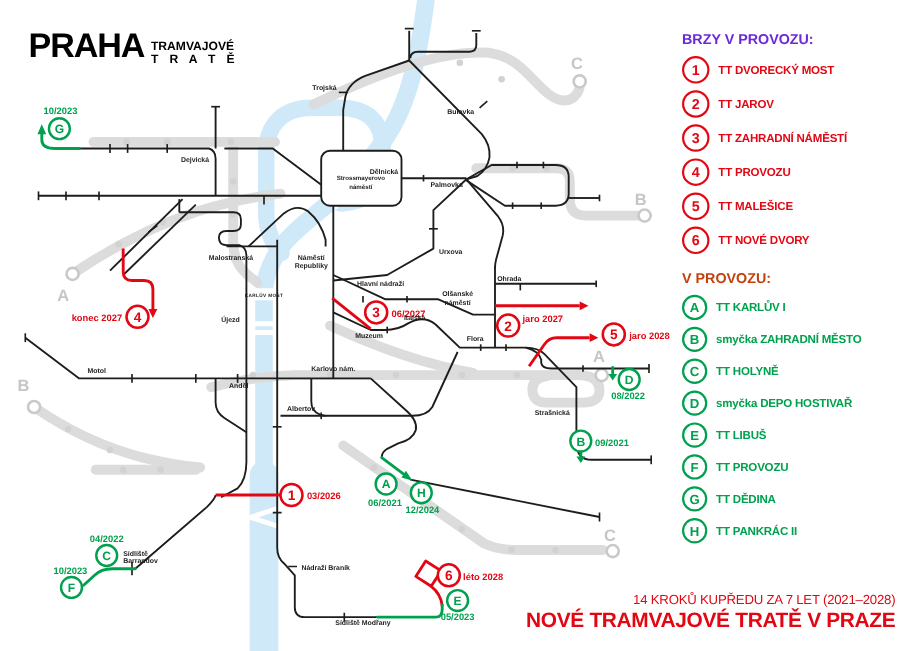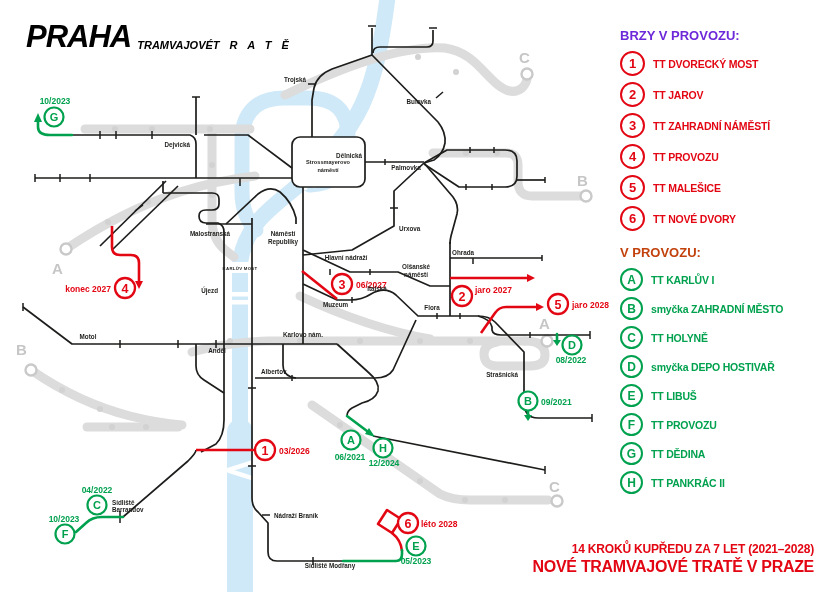--- a/index.html
+++ b/index.html
@@ -20,38 +20,38 @@
   .gc{fill:#fff;stroke:#00a14e;stroke-width:2.2;}
   .blk{fill:none;stroke:#1d1d1b;stroke-width:1.7;stroke-linejoin:round;}
   .tick{stroke:#1d1d1b;stroke-width:1.5;}
   .red{fill:none;stroke:#e30613;stroke-width:2.6;stroke-linejoin:round;}
   .grn{fill:none;stroke:#00a14e;stroke-width:2.6;stroke-linejoin:round;stroke-linecap:round;}
   .gray{fill:none;stroke:#dcdcdc;stroke-width:9;stroke-linecap:round;stroke-linejoin:round;}
   .gring{fill:#fff;stroke:#c9c9c9;stroke-width:2.4;}
   .gdot{fill:#d2d2d2;}
   .riv{fill:none;stroke:#cfe9f8;stroke-linecap:round;stroke-linejoin:round;}
   
-  .title{position:absolute;left:26px;top:22px;display:flex;align-items:flex-end;gap:6px;font-style:italic;}
+  .title{position:absolute;left:26px;top:22px;display:flex;align-items:center;gap:6px;}
   .title .city{font-size:31px;font-weight:bold;letter-spacing:-1px;color:#000;line-height:30px;}
-  .title .sub{display:flex;flex-direction:row;margin-top:14px;}
+  .title .sub{display:flex;flex-direction:column;margin-top:14px;}
   .title .sub .s1{font-size:11px;font-weight:bold;color:#000;line-height:12px;}
   .title .sub .s2{font-size:11px;font-weight:bold;color:#000;line-height:13px;letter-spacing:3.5px;}
   .legend{position:absolute;left:620px;top:28px;width:218px;}
   .lg-head-red{color:#6d28d9;font-size:13px;font-weight:bold;margin-bottom:8px;}
   .lg-head-grn{color:#c2410c;font-size:13px;font-weight:bold;margin:14px 0 8px 0;}
   .lg-row{display:flex;align-items:center;gap:8px;margin-bottom:6px;}
   .lg-circ-r{width:21px;height:21px;border:2.5px solid #e30613;border-radius:50%;
     color:#e30613;font-size:13px;font-weight:bold;display:flex;align-items:center;justify-content:center;flex:0 0 auto;}
   .lg-circ-g{width:19px;height:19px;border:2.4px solid #00a14e;border-radius:50%;
     color:#00a14e;font-size:12px;font-weight:bold;display:flex;align-items:center;justify-content:center;flex:0 0 auto;}
   .lg-lbl-r{color:#e30613;font-size:10.5px;font-weight:bold;letter-spacing:-.2px;white-space:nowrap;}
   .lg-lbl-g{color:#00a14e;font-size:10.5px;font-weight:bold;letter-spacing:-.2px;white-space:nowrap;}
   .footer{position:absolute;right:26px;bottom:16px;text-align:right;}
-  .footer .f1{color:#e30613;font-size:12px;font-weight:bold;letter-spacing:-.2px;}
-  .footer .f2{color:#e30613;font-size:16px;font-weight:bold;letter-spacing:-.3px;margin-top:2px;}
+  .footer .f1{color:#e30613;font-size:12px;font-weight:normal;letter-spacing:-.2px;}
+  .footer .f2{color:#e30613;font-size:19px;font-weight:bold;letter-spacing:-.3px;margin-top:2px;}
 </style>
 </head>
 <body>
 
 <div id="stage">
 
 <svg width="840" height="592" viewBox="0 0 840 592">
 
   <g>
     <path class="riv" stroke-width="16" d="M 388,-6 C 382,40 376,75 362,105 C 348,135 322,162 302,182 C 284,198 266,210 256,224 C 246,238 240,252 240,268 L 240,592"></path>

